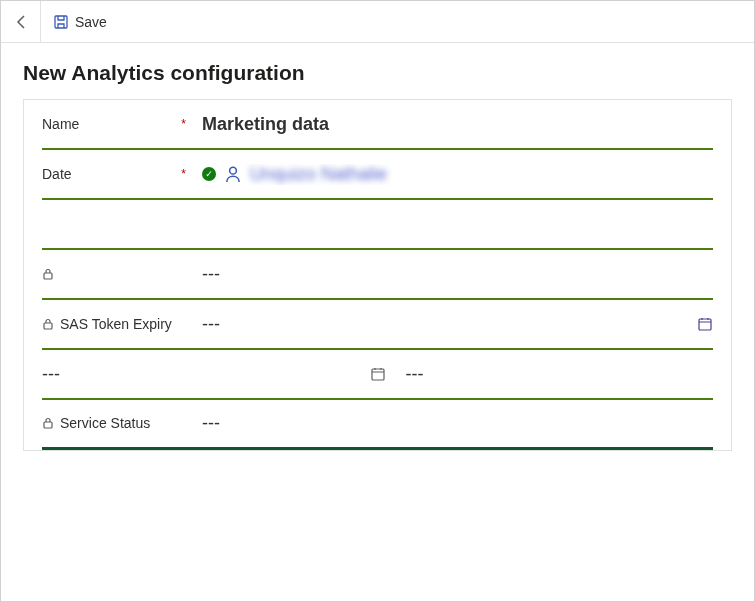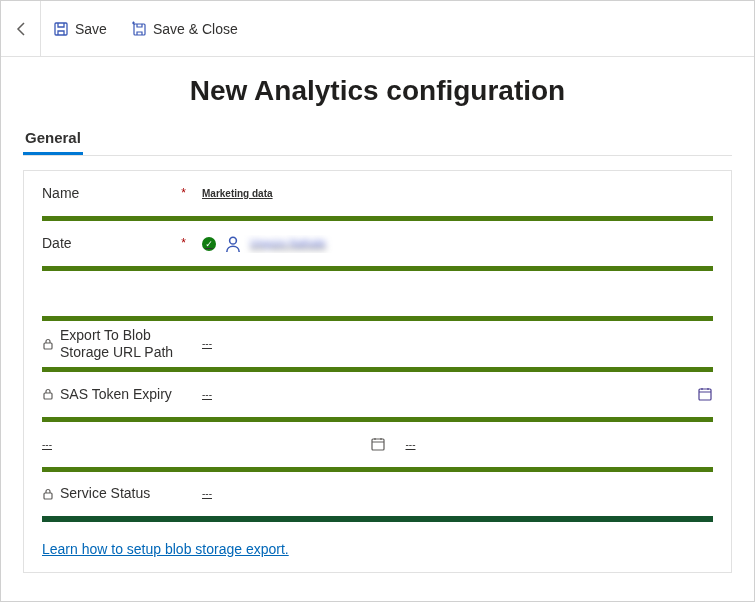--- a/index.html
+++ b/index.html
@@ -10,21 +10,21 @@
     color: #323130;
     background: #fff;
     width: 755px;
     height: 602px;
     border: 1px solid #d0d0d0;
     overflow: hidden;
   }
   .toolbar {
     display: flex;
     align-items: center;
-    height: 56px;
+    height: 42px;
     border-bottom: 1px solid #e1e1e1;
   }
   .back-cell {
     width: 40px;
     height: 100%;
     display: flex;
     align-items: center;
     justify-content: center;
     border-right: 1px solid #e1e1e1;
     cursor: pointer;
@@ -44,25 +44,24 @@
     display: inline-flex;
     color: #505050;
   }
   .tb-icon svg { width: 16px; height: 16px; }
   .back-cell svg { width: 16px; height: 16px; }
   .chev { color: #605e5c; }
   .content {
     padding: 18px 22px 10px 22px;
   }
   h1.page-title {
-    margin: 0 0 18px 0;
-    font-size: 28px;
+    margin: 0 0 2px 0;
+    font-size: 21px;
     font-weight: 600;
     color: #201f1e;
-    text-align: center;
   }
   .tabs {
     border-bottom: 1px solid #e1e1e1;
     display: flex;
   }
   .tab {
     padding: 4px 2px 6px 2px;
     font-size: 15px;
     font-weight: 600;
     color: #323130;
@@ -71,24 +70,24 @@
   }
   .form-panel {
     margin-top: 14px;
     border: 1px solid #e1e1e1;
     padding: 0 18px;
   }
   .row {
     display: flex;
     align-items: center;
     min-height: 50px;
-    border-bottom: 5px solid #4d7c0f;
+    border-bottom: 2px solid #4d7c0f;
     padding: 6px 0;
   }
-  .row.last-border { border-bottom: 6px solid #14532d; }
+  .row.last-border { border-bottom: 3px solid #14532d; }
   .label-col {
     width: 160px;
     flex-shrink: 0;
     display: flex;
     align-items: center;
     gap: 6px;
     color: #323130;
     font-size: 14px;
   }
   .label-text { line-height: 1.2; }
@@ -97,23 +96,22 @@
     font-size: 12px;
     margin-left: auto;
     padding-right: 16px;
   }
   .value-col {
     flex: 1;
     display: flex;
     align-items: center;
     gap: 8px;
     color: #323130;
-    font-size: 10px;
+    font-size: 18px;
     overflow: hidden;
-    text-decoration: underline;
   }
   .value-bold { font-weight: 600; }
   .ellipsize {
     white-space: nowrap;
     overflow: hidden;
     text-overflow: ellipsis;
   }
   .lock-icon { color: #605e5c; display:inline-flex; }
   .lock-icon svg { width: 12px; height: 12px; }
   .cal-icon { color: #4b3f91; display:inline-flex; cursor: pointer; }
@@ -165,38 +163,25 @@
   </div>
   <div class="tb-item">
     <span class="tb-icon">
       <svg viewBox="0 0 16 16" fill="none" stroke="#3b59b6" stroke-width="1.3">
           <rect x="2" y="2" width="12" height="12" rx="1"></rect>
           <path d="M5 2v4h6V2M5 14v-4h6v4"></path>
         </svg>
     </span>
     <span>Save</span>
   </div>
-  <div class="tb-item">
-    <span class="tb-icon">
-      <svg viewBox="0 0 16 16" fill="none" stroke="#3b59b6" stroke-width="1.2">
-          <rect x="3" y="3" width="11" height="11" rx="1"></rect>
-          <path d="M6 3v3h5V3M6 14v-3h5v3"></path>
-          <path d="M1 2h3M2.5 .5v3" stroke="#3b59b6"></path>
-        </svg>
-    </span>
-    <span>Save &amp; Close</span>
-  </div>
 </div>
 
 <div class="content">
   <h1 class="page-title">New Analytics configuration</h1>
 
-  <div class="tabs">
-    <div class="tab">General</div>
-  </div>
 
   <div class="form-panel">
 
     <div class="row">
       <div class="label-col">
         <span class="label-text">Name</span>
         <span class="req">*</span>
       </div>
       <div class="value-col value-bold">Marketing data</div>
     </div>
@@ -223,21 +208,20 @@
     </div>
 
     <div class="row">
       <div class="label-col">
         <span class="lock-icon">
           <svg viewBox="0 0 12 12" fill="none" stroke="currentColor" stroke-width="1.2">
               <rect x="2" y="5" width="8" height="6" rx="1"></rect>
               <path d="M4 5V3.5a2 2 0 1 1 4 0V5"></path>
             </svg>
         </span>
-        <span class="label-text">Export To Blob Storage URL Path</span>
       </div>
       <div class="value-col">---</div>
     </div>
 
     <div class="row">
       <div class="label-col">
         <span class="lock-icon">
           <svg viewBox="0 0 12 12" fill="none" stroke="currentColor" stroke-width="1.2">
               <rect x="2" y="5" width="8" height="6" rx="1"></rect>
               <path d="M4 5V3.5a2 2 0 1 1 4 0V5"></path>
@@ -277,18 +261,15 @@
           <svg viewBox="0 0 12 12" fill="none" stroke="currentColor" stroke-width="1.2">
               <rect x="2" y="5" width="8" height="6" rx="1"></rect>
               <path d="M4 5V3.5a2 2 0 1 1 4 0V5"></path>
             </svg>
         </span>
         <span class="label-text">Service Status</span>
       </div>
       <div class="value-col">---</div>
     </div>
 
-    <div class="row link-row" style="border-bottom:none">
-      <a class="help-link">Learn how to setup blob storage export.</a>
-    </div>
 
   </div>
 </div>
 
 </body></html>

